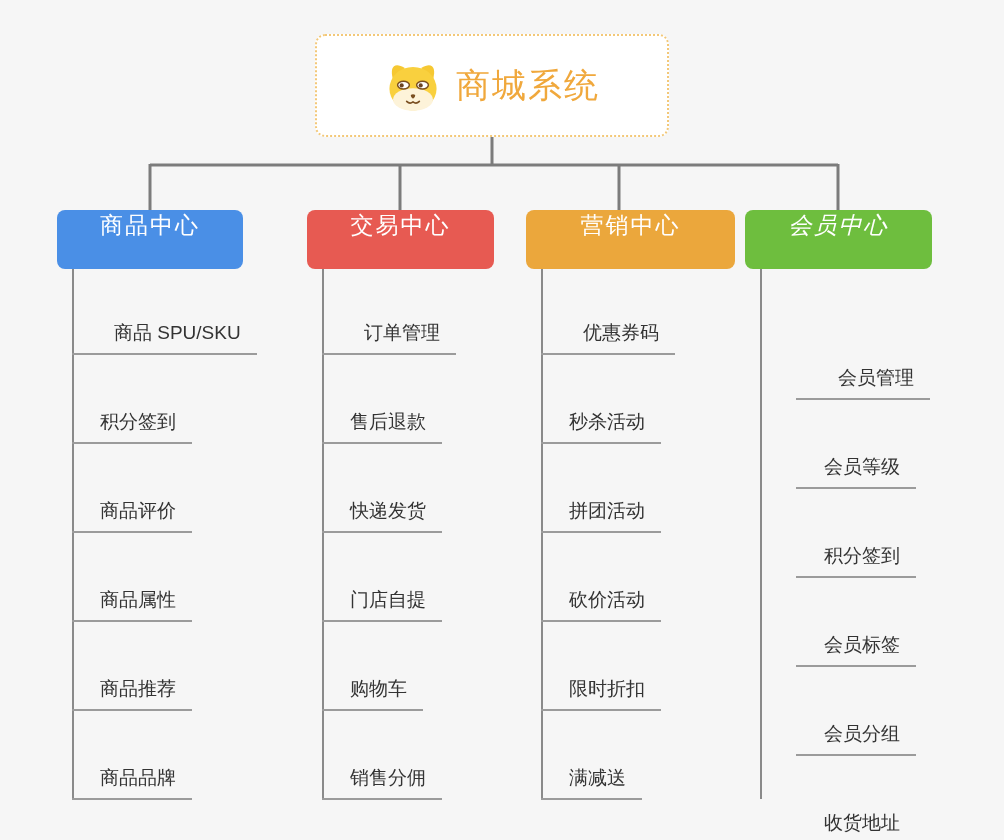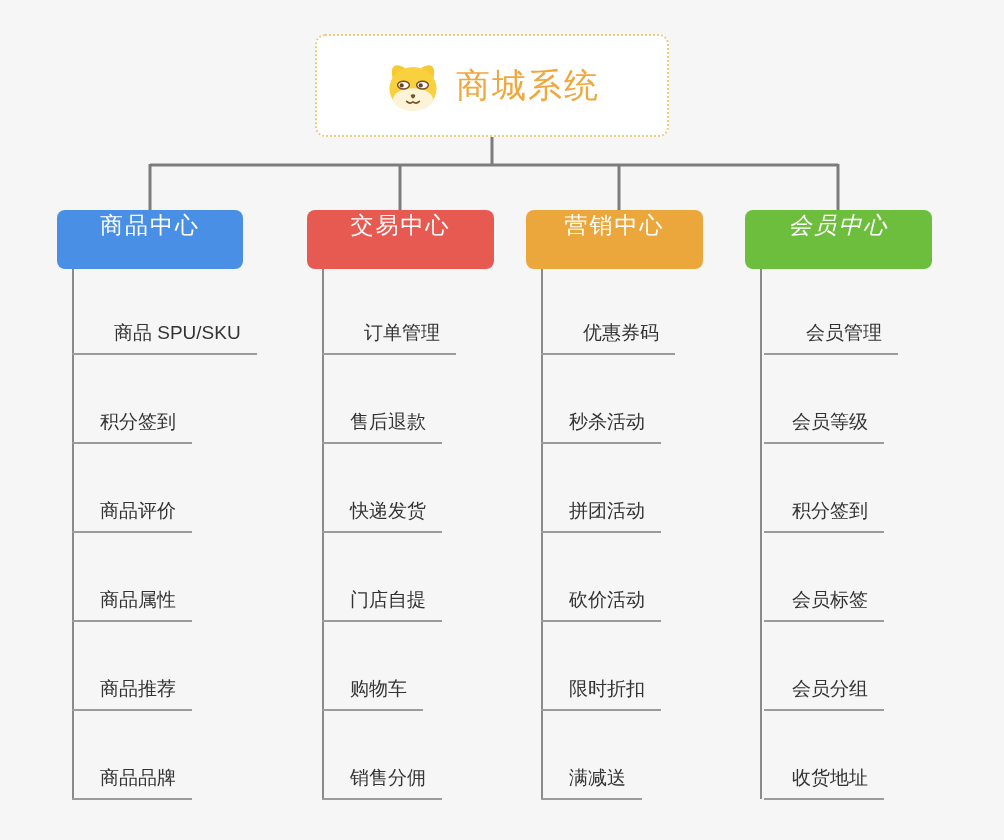--- a/index.html
+++ b/index.html
@@ -34,21 +34,21 @@
   .branch-header {
     position: absolute; top: 210px; height: 59px;
     border-radius: 8px;
     display: flex; align-items: flex-start; justify-content: center;
     color: #ffffff; font-size: 23px; letter-spacing: 2px;
     box-sizing: border-box; white-space: nowrap;
     cursor: default;
   }
   .bh1 { left: 57px;  width: 186px; }
   .bh2 { left: 307px; width: 187px; }
-  .bh3 { left: 526px; width: 177px; }
+  .bh3 { left: 526px; width: 209px; }
   .bh4 { left: 745px; width: 187px; font-style: italic; }
 
   
   .trunk {
     position: absolute; top: 269px; height: 530px; width: 2px;
     background: #8a8a8a;
   }
   .t1 { left: 72px; }
   .t2 { left: 322px; }
   .t3 { left: 541px; }
@@ -59,21 +59,21 @@
     position: absolute;
     padding: 0 16px 7px 28px;
     border-bottom: 2px solid #9b9b9b;
     font-size: 19px; line-height: 26px; color: #333333;
     white-space: nowrap;
     cursor: default;
   }
   .c1 { left: 72px; }
   .c2 { left: 322px; }
   .c3 { left: 541px; }
-  .c4 { left: 764px; }
+  .c4 { left: 796px; margin-top: 45px; }
   .r1 { top: 320px; padding-left: 42px; }
   .r2 { top: 409px; }
   .r3 { top: 498px; }
   .r4 { top: 587px; }
   .r5 { top: 676px; }
   .r6 { top: 765px; }
 </style>
 </head>
 <body>
 

